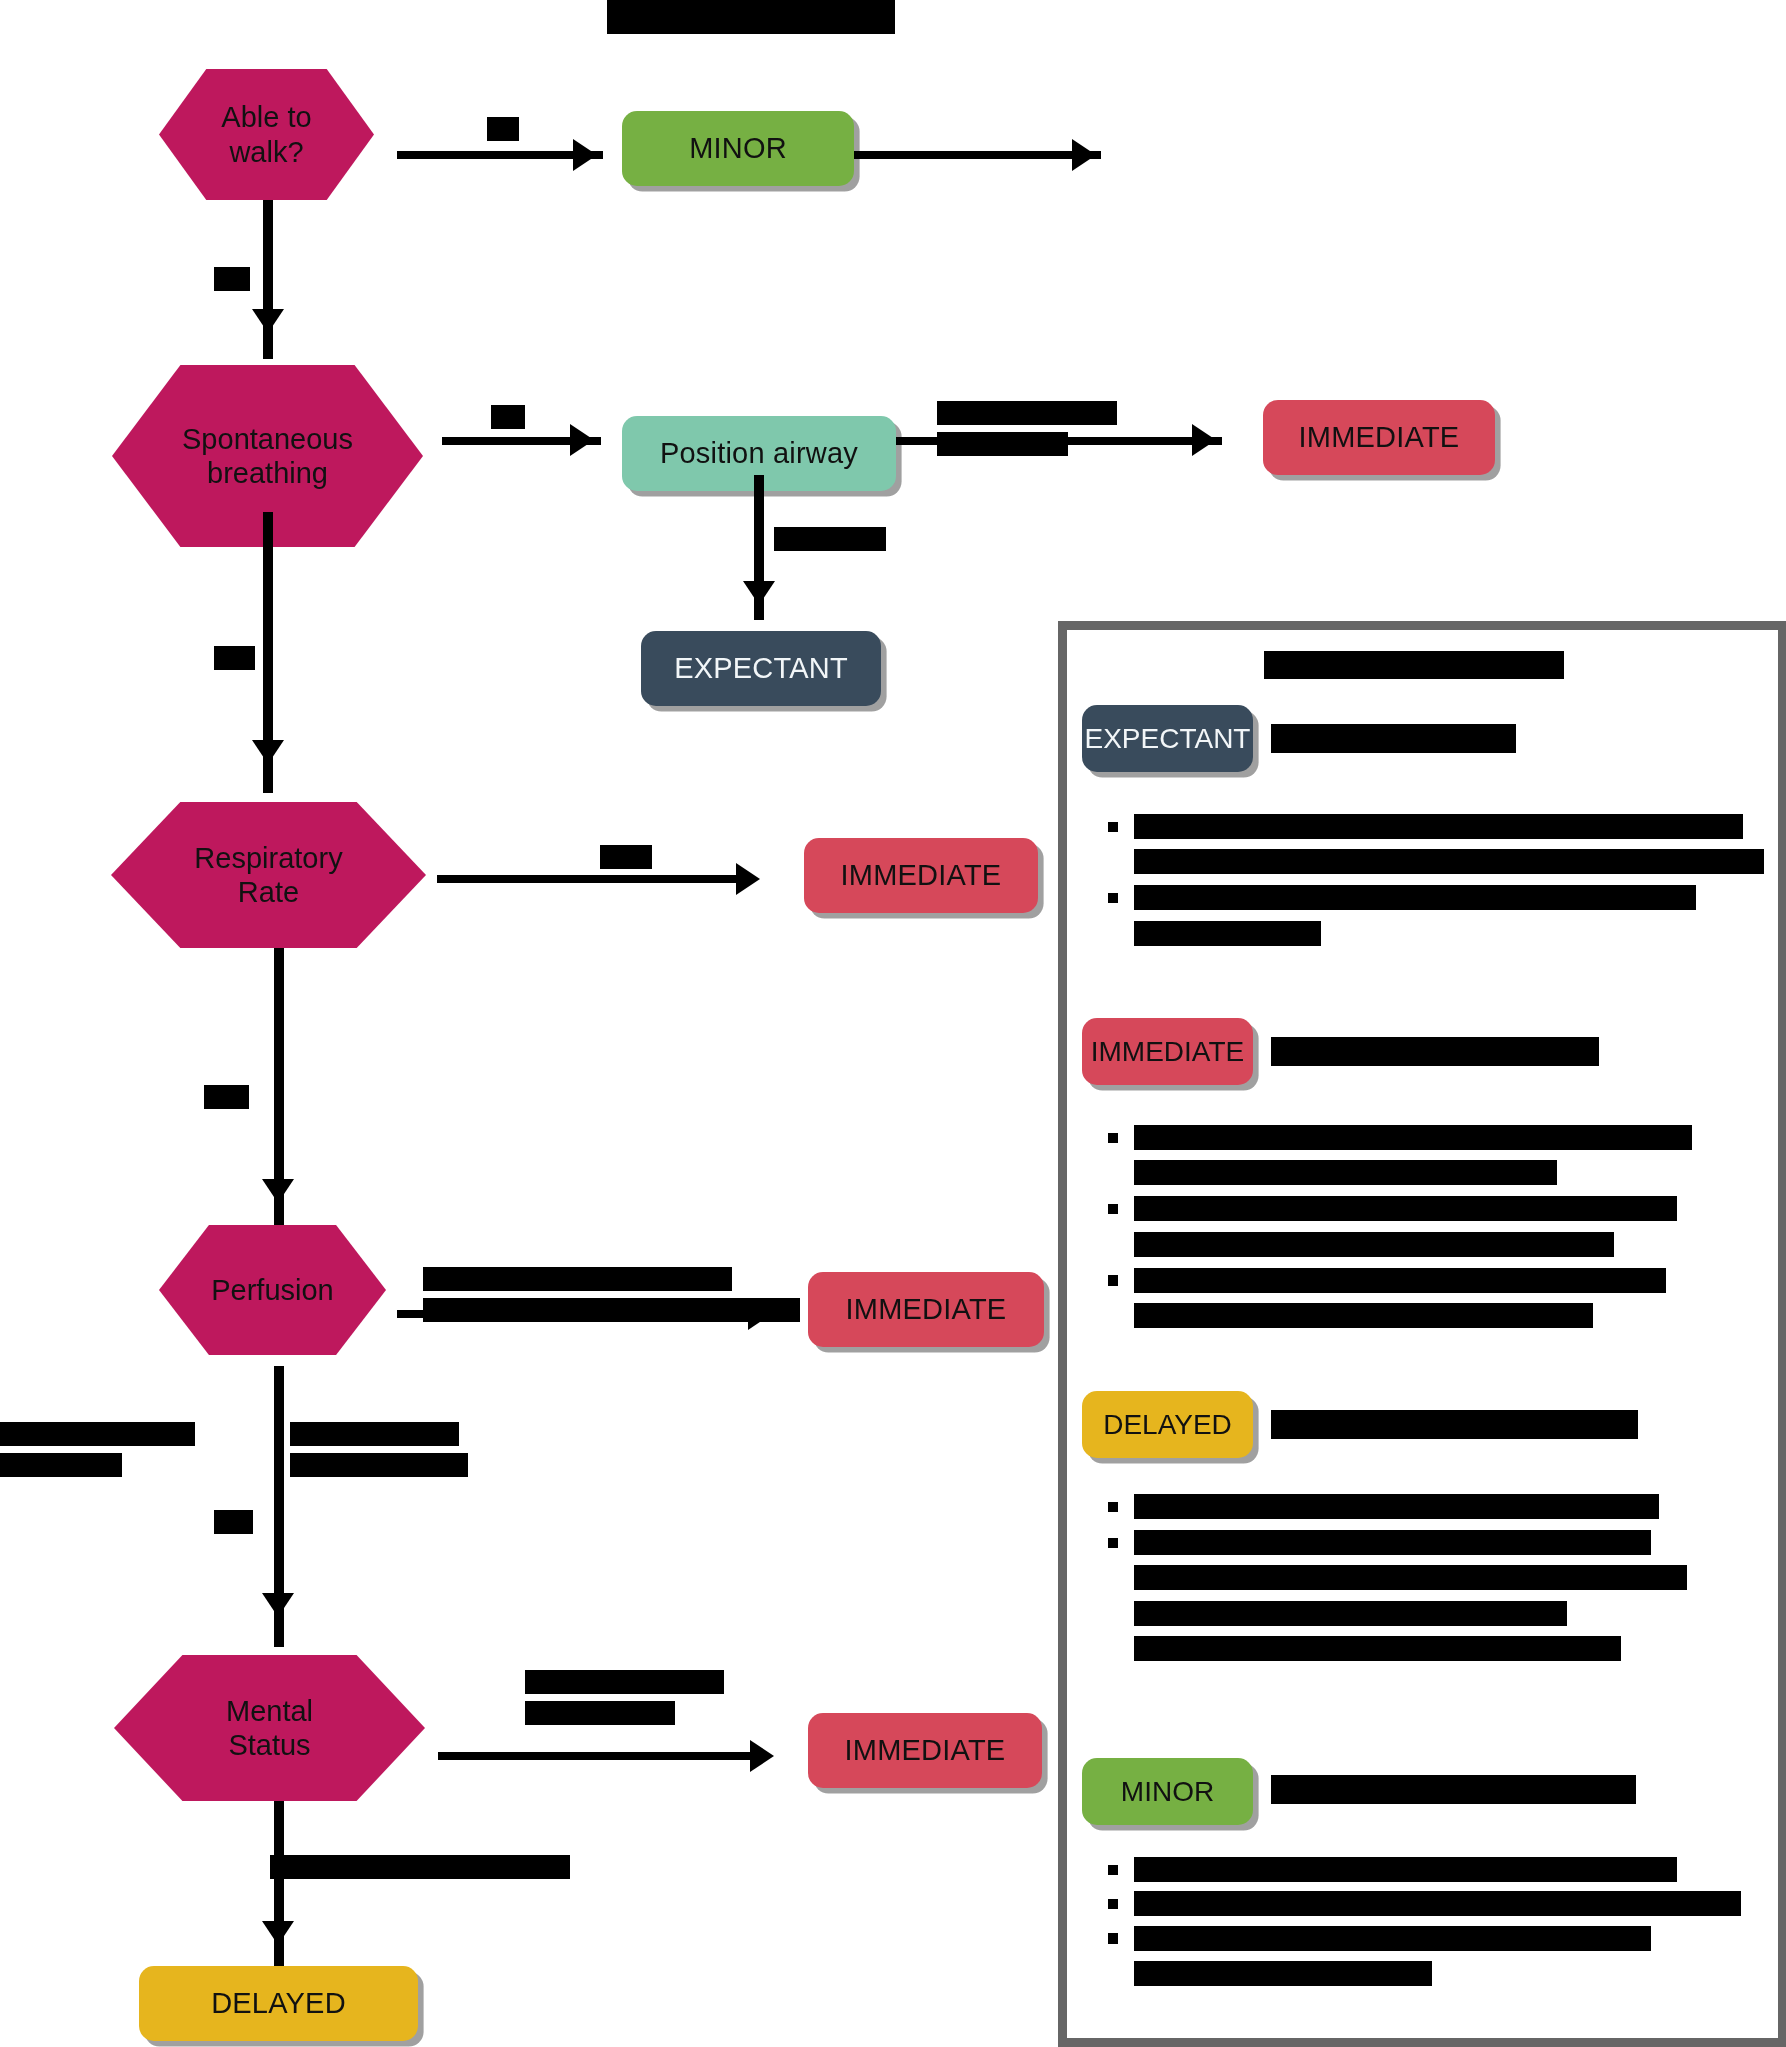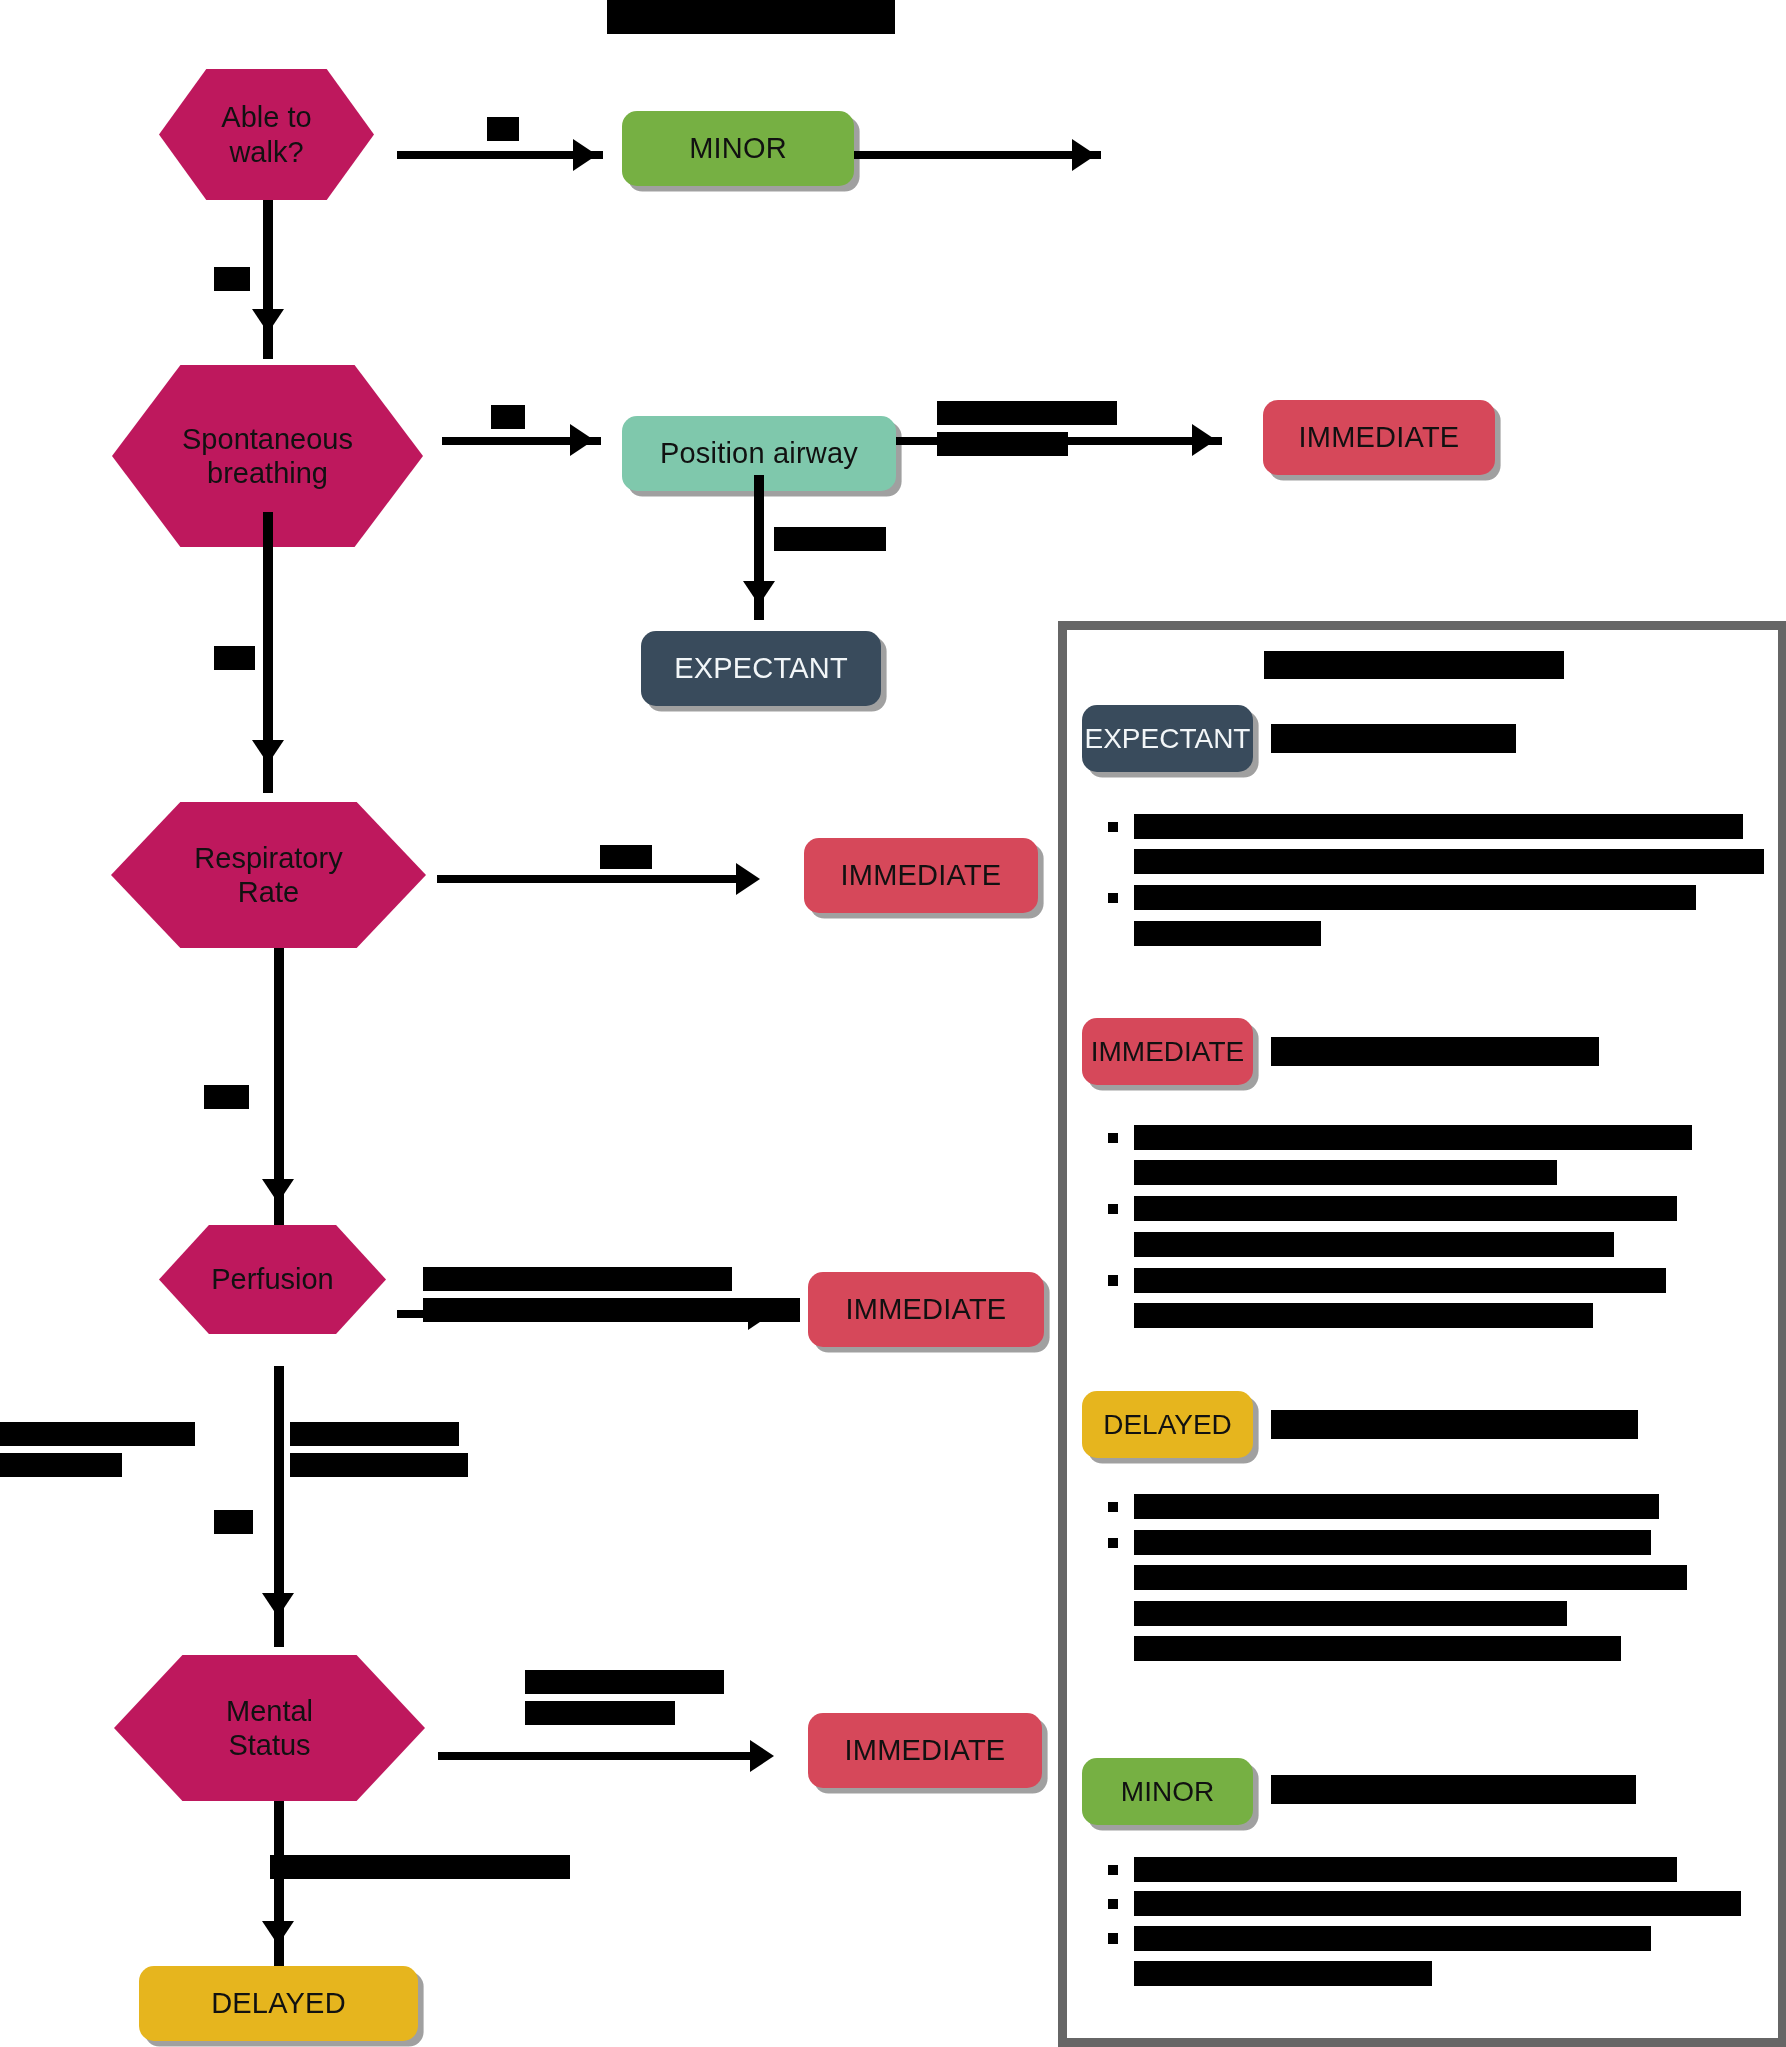--- a/index.html
+++ b/index.html
@@ -219,21 +219,21 @@
   <div class="box immediate" style="left:804px; top:838px; width:234px; height:75px;">
     <span>IMMEDIATE</span>
   </div>
 
   <div class="line-v" style="left:274px; top:948px; width:10.3px; height:290px;"></div>
   <div class="arrow-d" style="left:262px; top:1179px;"></div>
   <div class="edge-lbl" style="left:204px; top:1085px;">
     <span style="width:45px;"></span>
   </div>
 
-  <div class="hex" style="left:159px; top:1225px; width:227px; height:109px;">
+  <div class="hex" style="left:159px; top:1225px; width:227px; height:130px;">
     <span>Perfusion</span>
   </div>
 
   <div class="line-h" style="left:397px; top:1310px; width:375px;"></div>
   <div class="arrow-r" style="left:748px; top:1298px;"></div>
   <div class="edge-lbl" style="left:423px; top:1267px;">
     <span style="width:309px;"></span>
     <span style="width:377px;"></span>
   </div>
 

